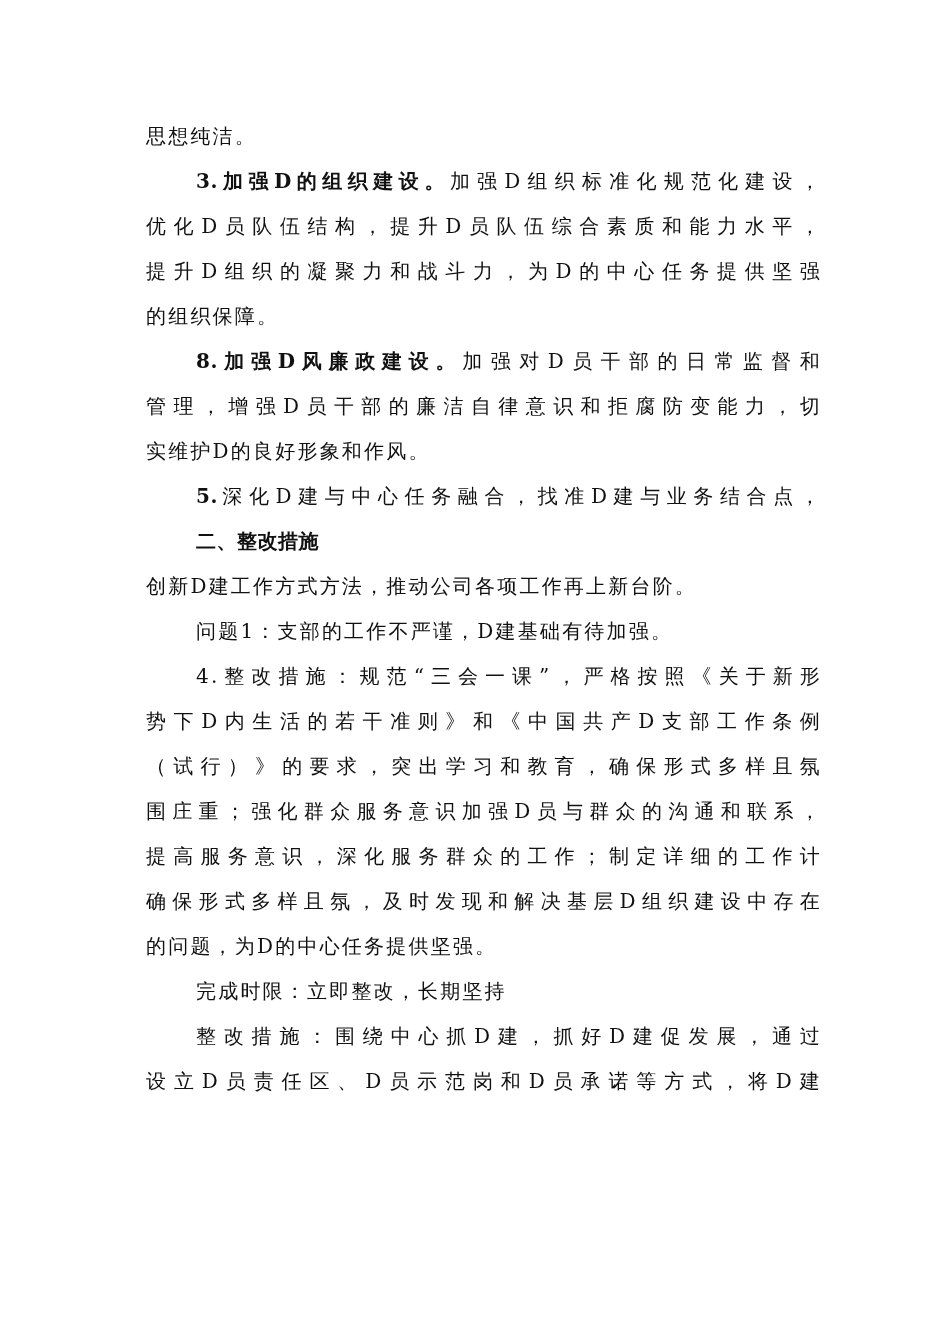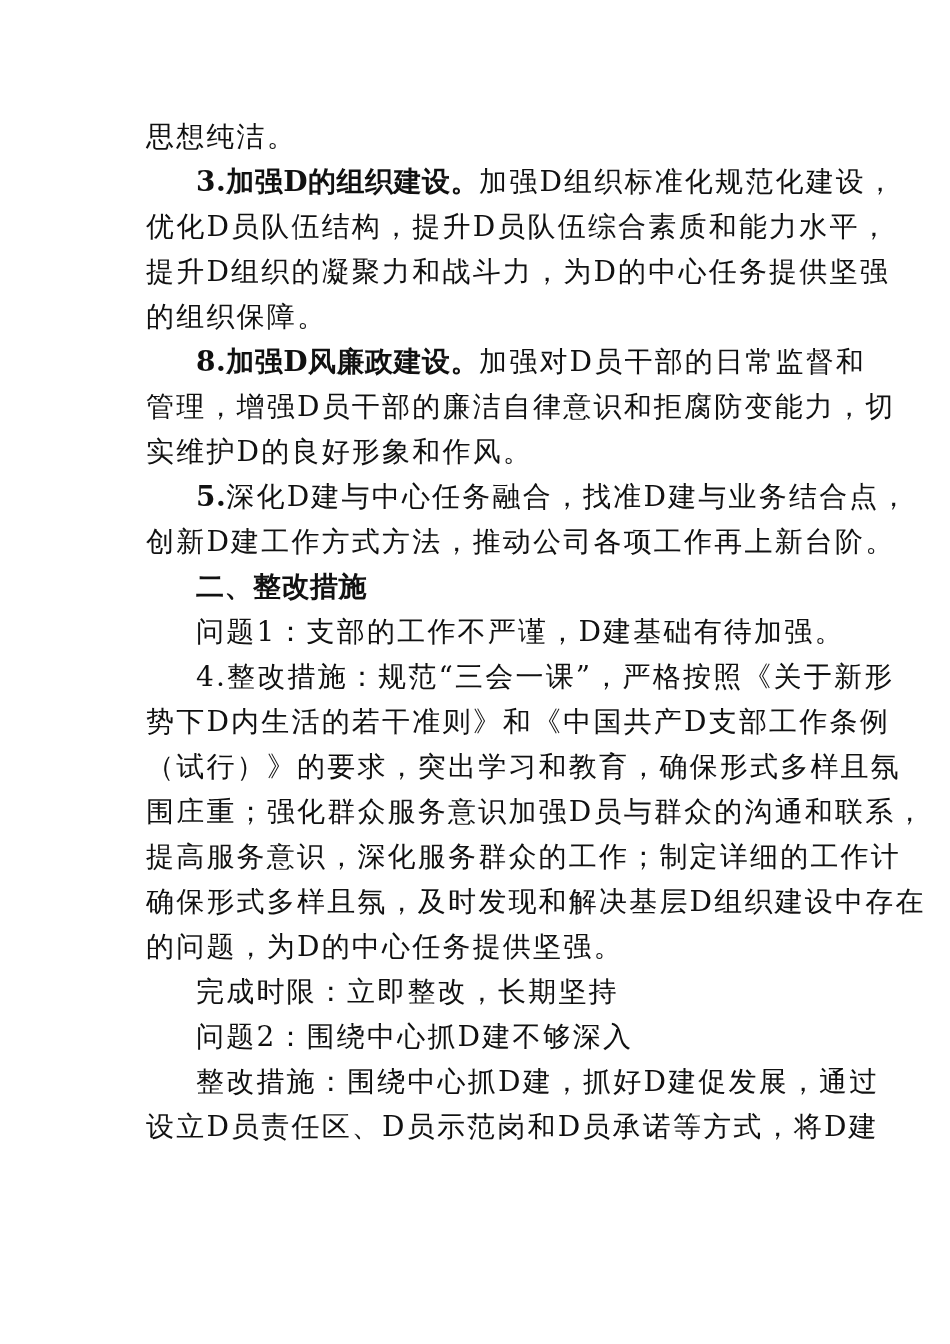--- a/index.html
+++ b/index.html
@@ -17,21 +17,21 @@
     }
     .page {
       position: absolute;
       left: 146px;
       top: 114px;
       width: 676px;
     }
     .line {
       height: 45px;
       line-height: 45px;
-      font-size: 28px;
+      font-size: 20px;
       white-space: nowrap;
       letter-spacing: 2.2px;
       text-align: justify;
       text-align-last: justify;
     }
     .line.last {
       text-align-last: left;
     }
     .indent {
       padding-left: 50px;
@@ -56,34 +56,33 @@
   <div class="line indent"><span class="bold">3.加强D的组织建设。</span><span>加强D组织标准化规范化建设，</span></div>
   <div class="line">优化D员队伍结构，提升D员队伍综合素质和能力水平，</div>
   <div class="line">提升D组织的凝聚力和战斗力，为D的中心任务提供坚强</div>
   <div class="line last">的组织保障。</div>
 
   <div class="line indent"><span class="bold">8.加强D风廉政建设。</span><span>加强对D员干部的日常监督和</span></div>
   <div class="line">管理，增强D员干部的廉洁自律意识和拒腐防变能力，切</div>
   <div class="line last">实维护D的良好形象和作风。</div>
 
   <div class="line indent"><span class="bold">5.</span><span>深化D建与中心任务融合，找准D建与业务结合点，</span></div>
+  <div class="line indent last heading">二、整改措施</div>
+
   <div class="line last">创新D建工作方式方法，推动公司各项工作再上新台阶。</div>
-
-  <div class="line indent last heading">二、整改措施</div>
 
   <div class="line indent last">问题1：支部的工作不严谨，D建基础有待加强。</div>
 
   <div class="line indent">4.整改措施：规范“三会一课”，严格按照《关于新形</div>
   <div class="line">势下D内生活的若干准则》和《中国共产D支部工作条例</div>
   <div class="line">（试行）》的要求，突出学习和教育，确保形式多样且氛</div>
   <div class="line">围庄重；强化群众服务意识加强D员与群众的沟通和联系，</div>
   <div class="line">提高服务意识，深化服务群众的工作；制定详细的工作计</div>
   <div class="line">确保形式多样且氛，及时发现和解决基层D组织建设中存在</div>
   <div class="line last">的问题，为D的中心任务提供坚强。</div>
 
   <div class="line indent last">完成时限：立即整改，长期坚持</div>
 
-  <div class="line indent last">问题2：围绕中心抓D建不够深入</div>
 
   <div class="line indent">整改措施：围绕中心抓D建，抓好D建促发展，通过</div>
   <div class="line">设立D员责任区、D员示范岗和D员承诺等方式，将D建</div>
 
 </div>
 
 </body></html>

